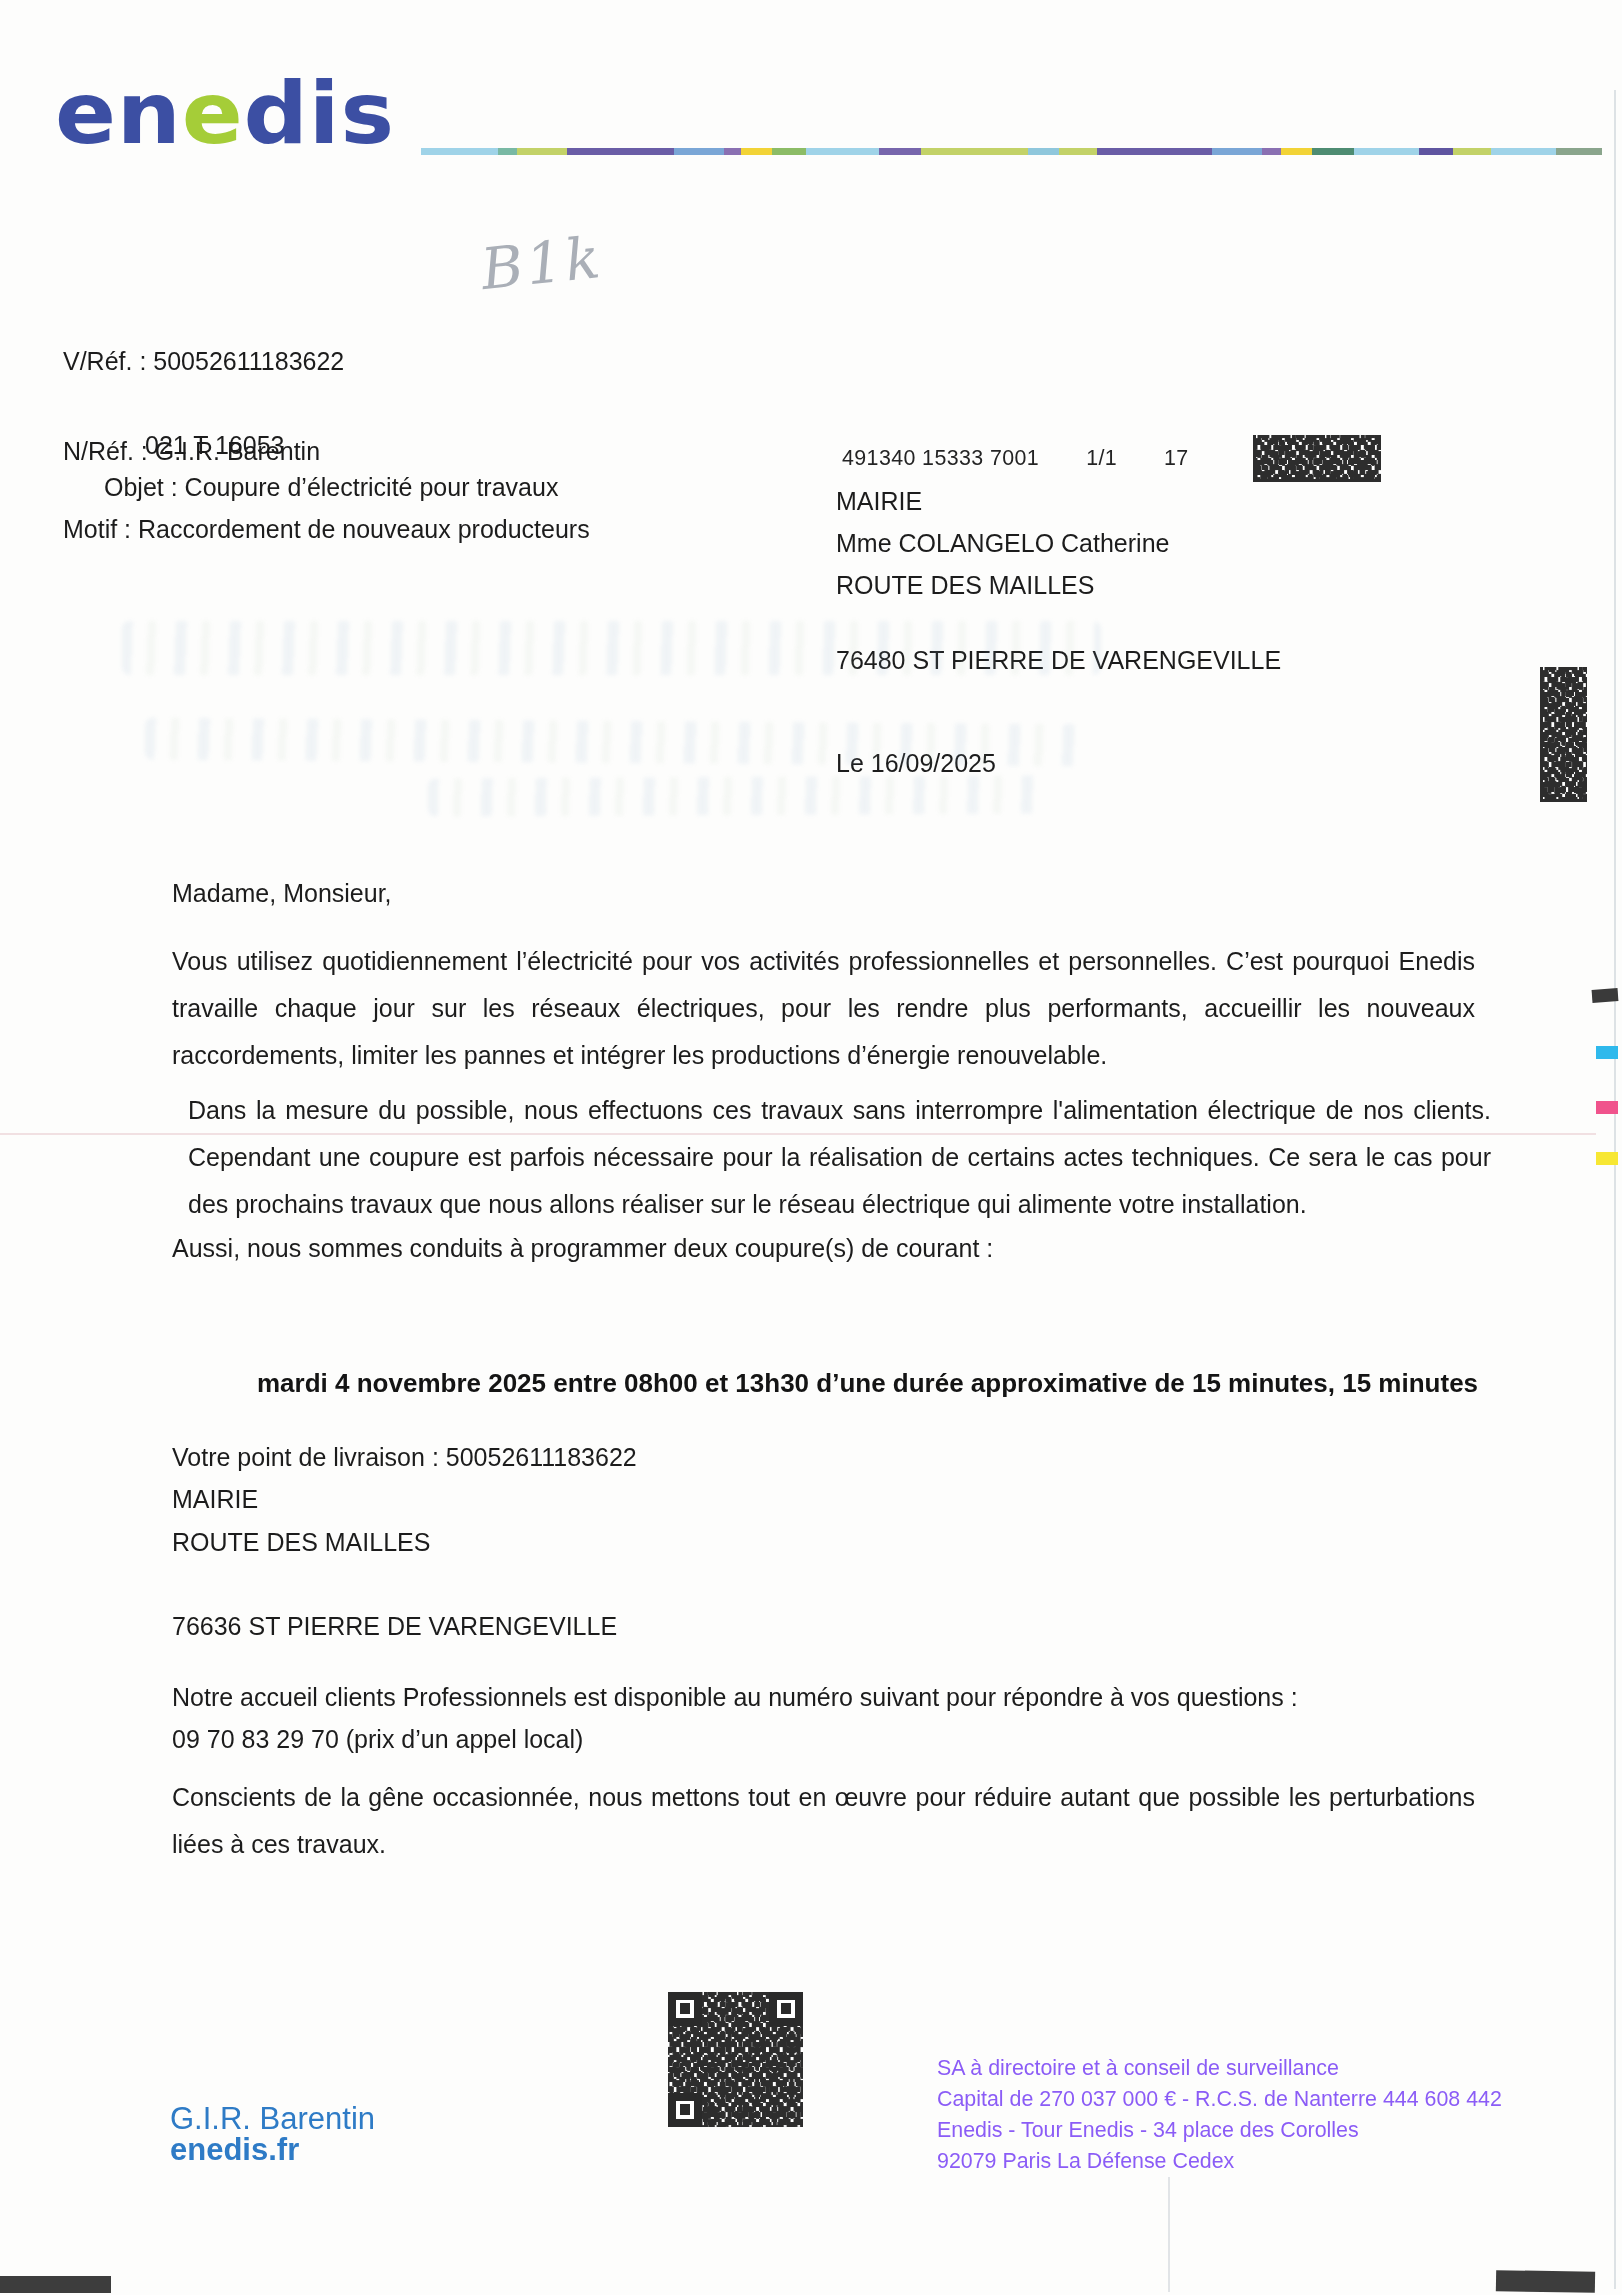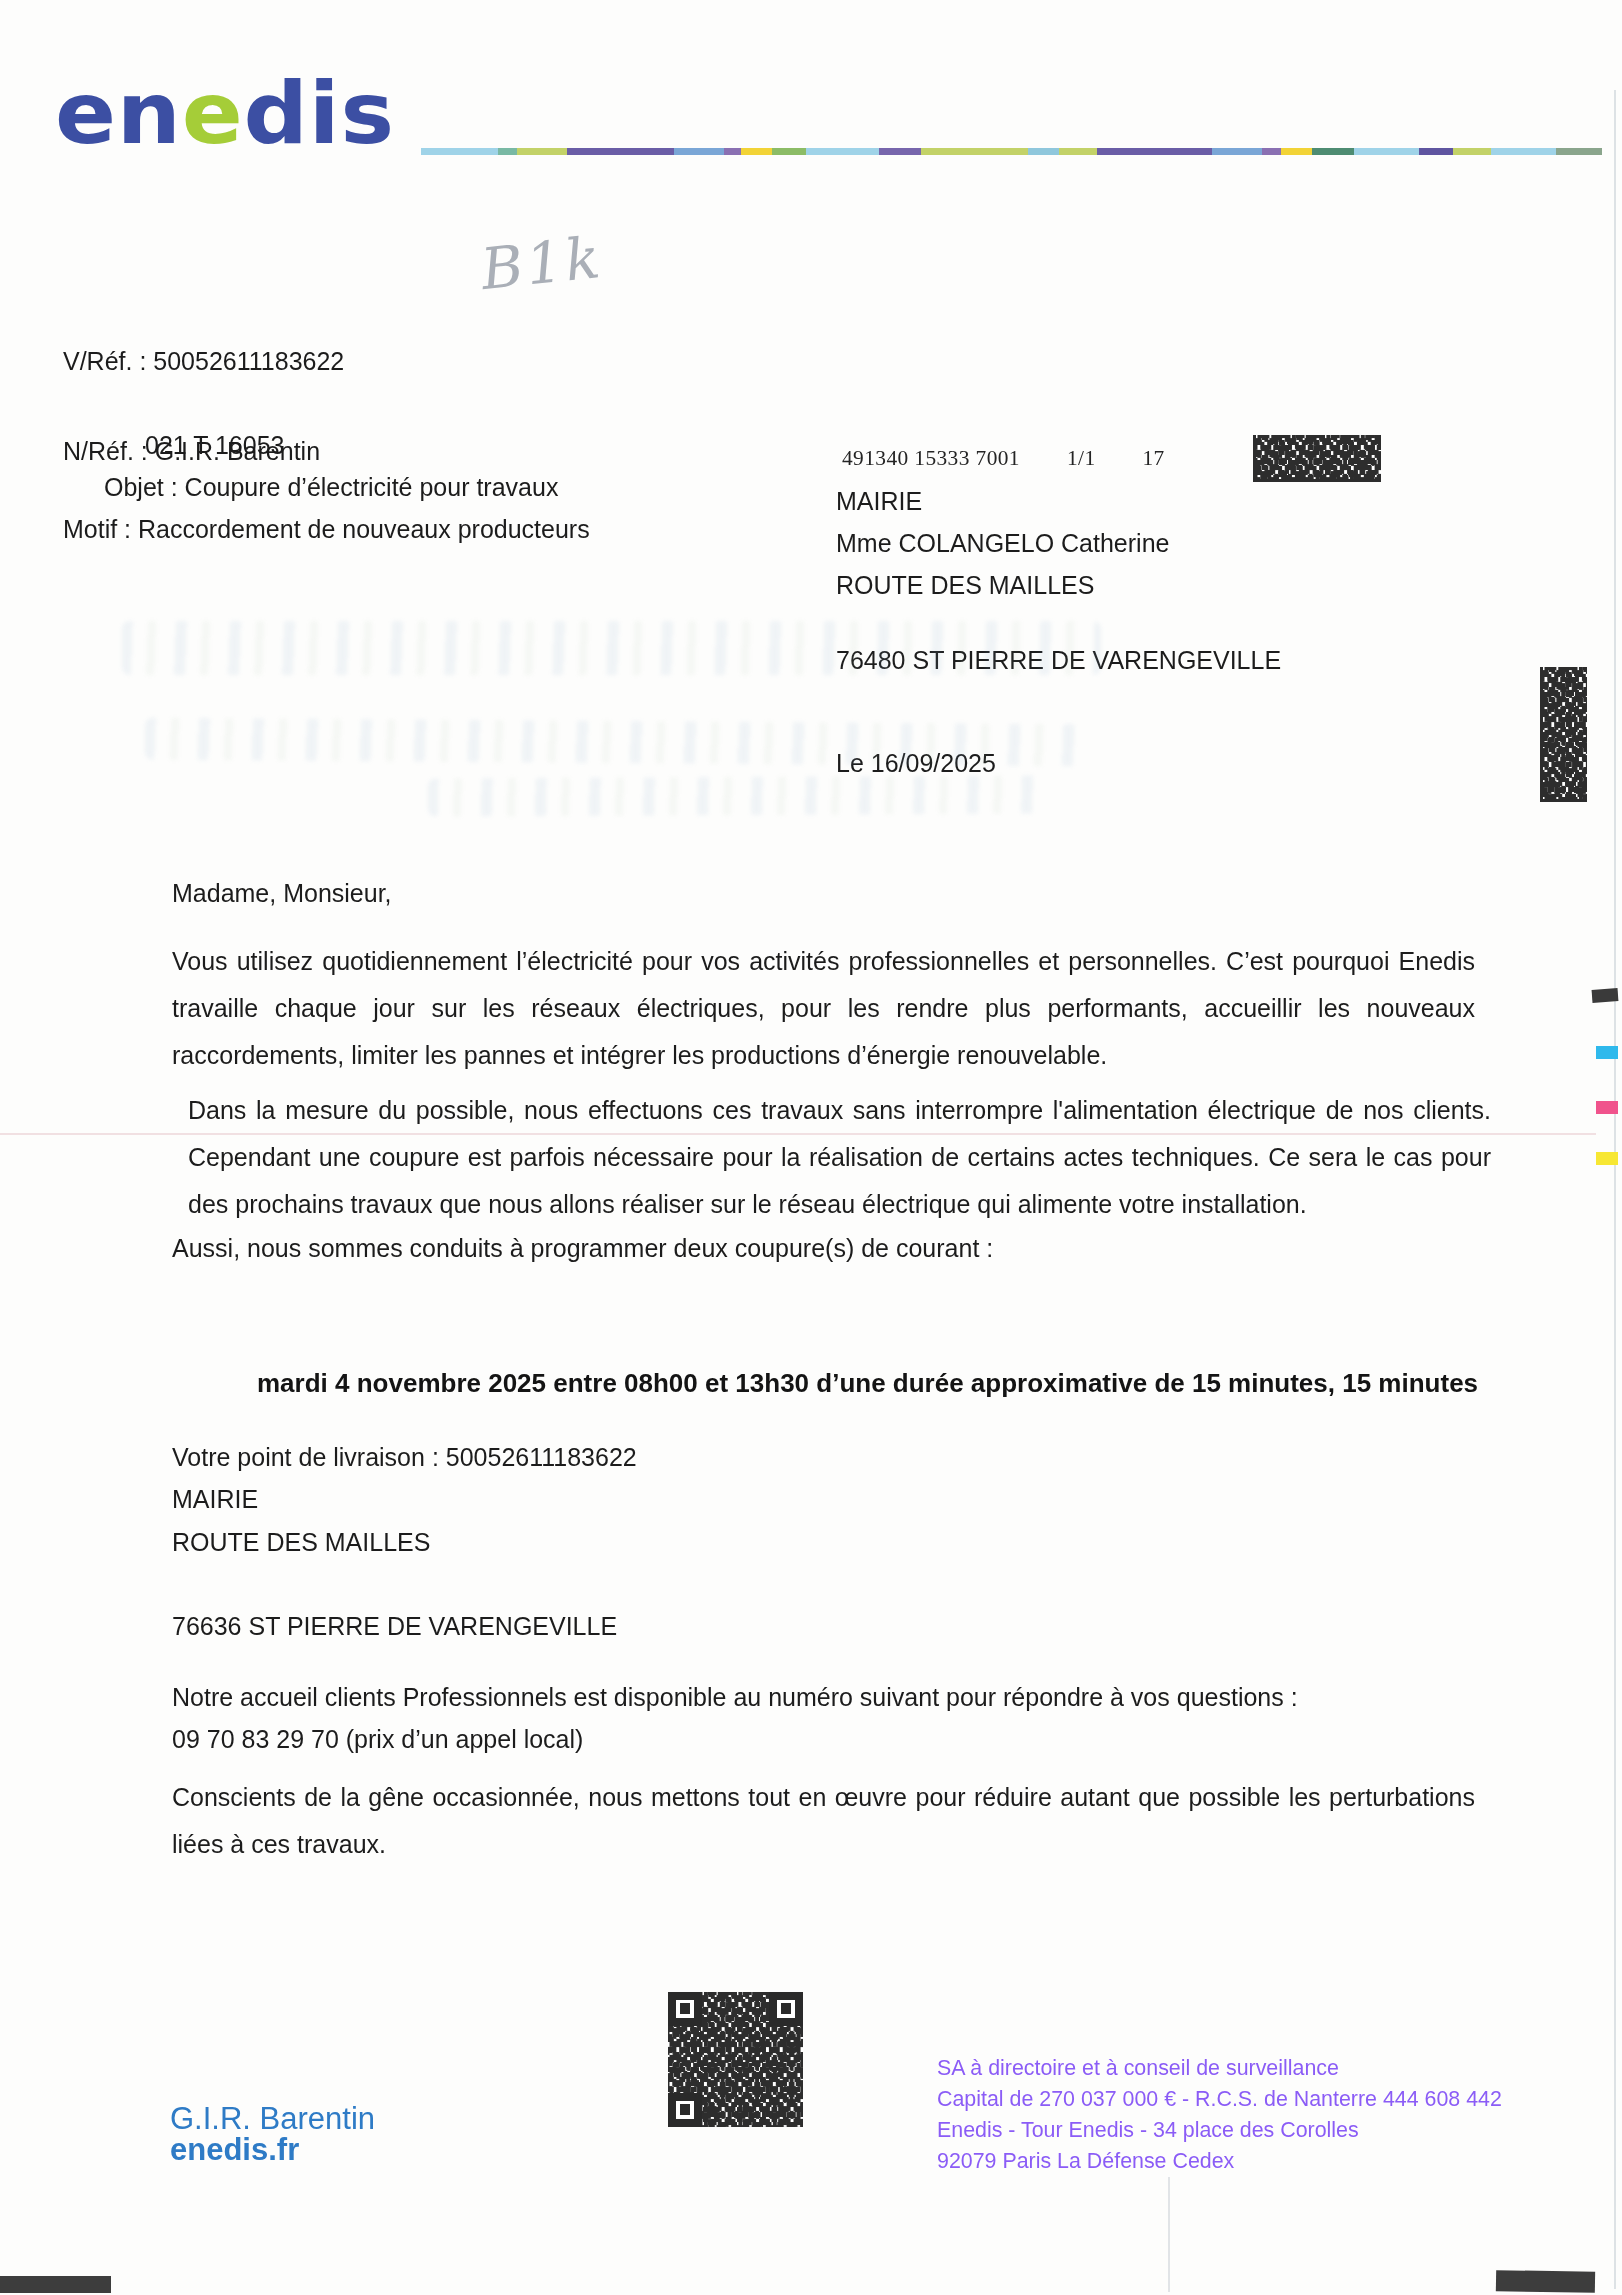--- a/index.html
+++ b/index.html
@@ -16,21 +16,21 @@
   
   .stripe{left:421px;top:148px;width:1181px;height:6.9px;display:flex;overflow:hidden;}
 
   
   .pencil{left:481px;top:230px;font-family:"DejaVu Serif",serif;font-style:italic;
           font-size:57px;color:#939aa4;opacity:.78;transform:rotate(-6deg);letter-spacing:3.1px;}
 
   
   .t33{font-size:25px;line-height:31px;white-space:nowrap;}
   .meta{font-size:21.4px;color:#242424;letter-spacing:0.4px;white-space:nowrap;}
-  .meta span{margin-right:47px;font-family:Liberation Serif, serif;}
+  .meta span{margin-right:47px;}
   .para{font-size:25px;line-height:47px;text-align:justify;width:1303px;color:#1c1c1c;}
   .boldline{font-size:26px;font-weight:bold;white-space:nowrap;color:#141414;}
 
   
   .noise{background:
       repeating-conic-gradient(#2d2d2d 0% 25%, transparent 0% 50%) 0px 0px / 11.5px 10px,
       repeating-conic-gradient(#2d2d2d 0% 25%, transparent 0% 50%) 4.6px 3.1px / 17.6px 13px,
       repeating-conic-gradient(#2d2d2d 0% 25%, transparent 0% 50%) 8.4px 6.9px / 6.9px 16px,
       #ffffff;}
   .dm-wide{left:1253px;top:435px;width:125px;height:44px;border-left:3.8px solid #2d2d2d;border-bottom:3.1px solid #2d2d2d;}

